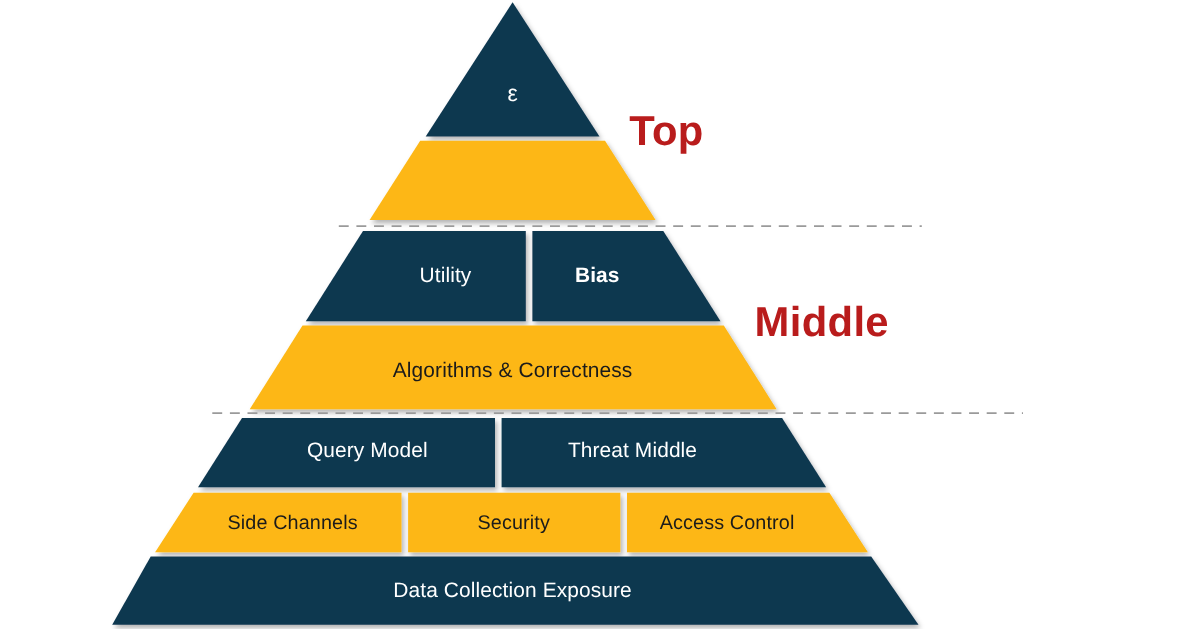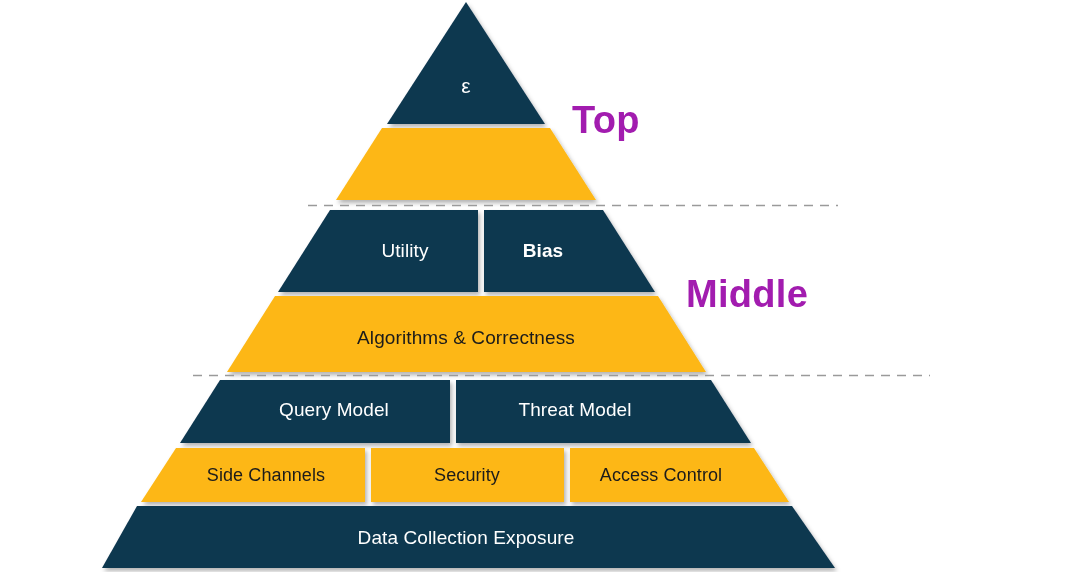--- a/index.html
+++ b/index.html
@@ -46,21 +46,21 @@
   .lbl-eps   { font-size: 21px; }
   .lbl-main  { font-size: 19px; }
   .lbl-sm    { font-size: 18px; }
 
   
   .tier-caption {
     position: absolute;
     font-family: "Liberation Sans", sans-serif;
     font-weight: bold;
     font-size: 38px;
-    color: #a21caf;
+    color: #b91c1c;
     letter-spacing: 0.3px;
     white-space: nowrap;
     transform: translate(0, -50%);
   }
 </style>
 </head>
 <body>
 
 <div id="stage">
 
@@ -122,21 +122,21 @@
 
   <div class="band-label lbl-eps light-text" style="left:466px; top:86px;">ε</div>
 
 
   <div class="band-label lbl-main light-text" style="left:405px; top:251px;">Utility</div>
   <div class="band-label lbl-main light-text" style="left:543px; top:251px;font-weight:bold;">Bias</div>
 
   <div class="band-label lbl-main dark-text" style="left:466px; top:338px;">Algorithms &amp; Correctness</div>
 
   <div class="band-label lbl-main light-text" style="left:334px; top:410px;">Query Model</div>
-  <div class="band-label lbl-main light-text" style="left:575px; top:410px;">Threat Model</div>
+  <div class="band-label lbl-main light-text" style="left:575px; top:410px;">Threat Middle</div>
 
   <div class="band-label lbl-sm dark-text" style="left:266px; top:475px;">Side Channels</div>
   <div class="band-label lbl-sm dark-text" style="left:467px; top:475px;">Security</div>
   <div class="band-label lbl-main light-text" style="left:466px; top:538px;">Data Collection Exposure</div>
 
   <div class="band-label lbl-sm dark-text" style="left:661px; top:475px;">Access Control</div>
 
   <div class="tier-caption" style="left:572px; top:120px;">Top</div>
   <div class="tier-caption" style="left:686px; top:294px;">Middle</div>
 

